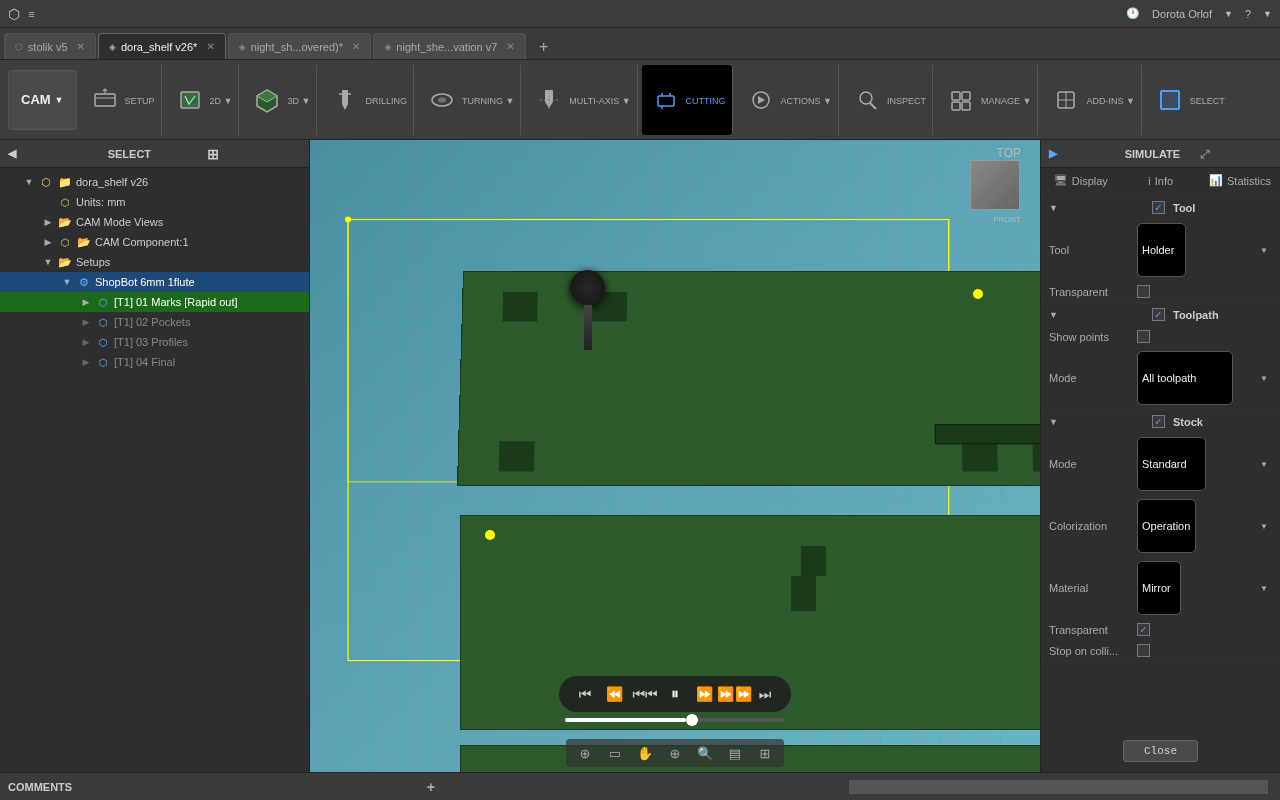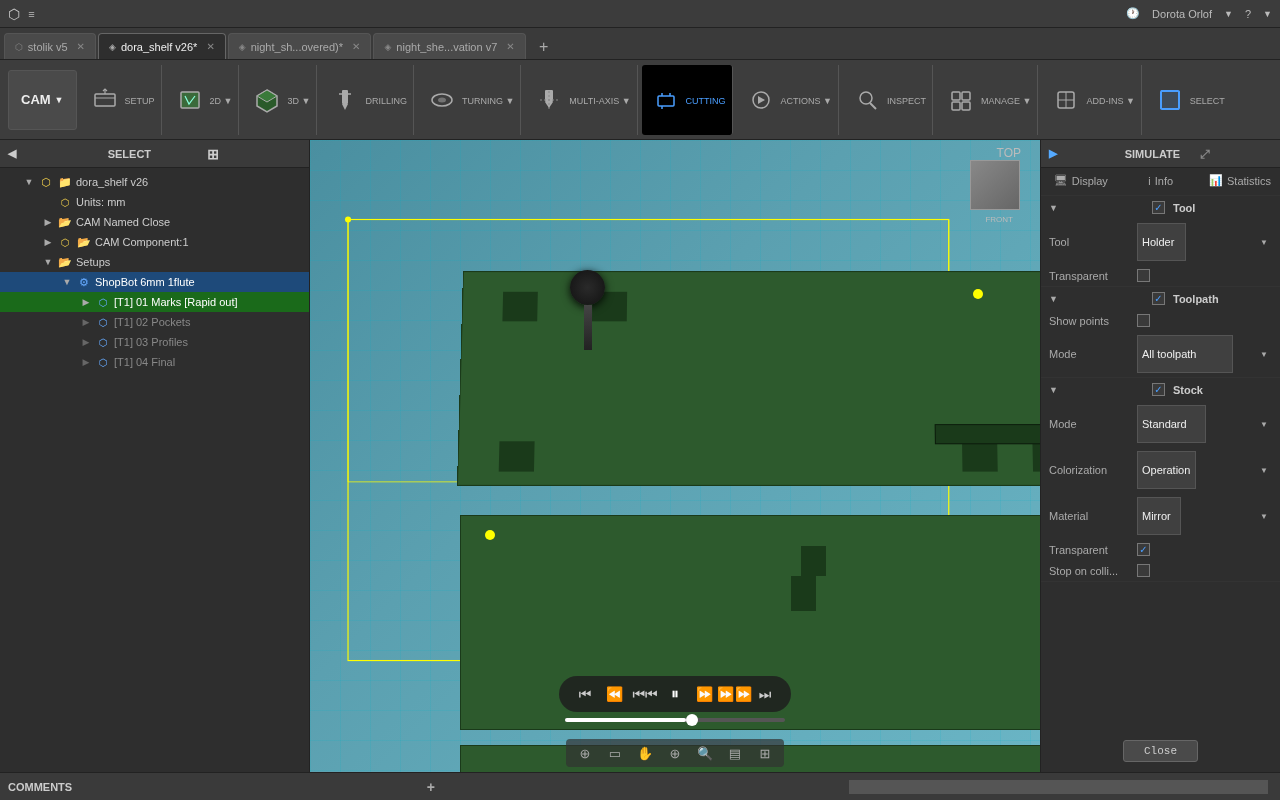--- a/index.html
+++ b/index.html
@@ -61,21 +61,21 @@
     #simulate-panel { width: 240px; background: #2e2e2e; border-left: 1px solid #222; display: flex; flex-direction: column; font-size: 11px; }
     #simulate-header { height: 28px; background: #3a3a3a; display: flex; align-items: center; padding: 0 8px; border-bottom: 1px solid #222; gap: 4px; }
     #simulate-header span { font-size: 11px; font-weight: bold; color: #ccc; flex: 1; }
     .sim-tabs { display: flex; border-bottom: 1px solid #333; }
     .sim-tab { flex: 1; padding: 5px 4px; text-align: center; font-size: 11px; color: #aaa; cursor: pointer; border-bottom: 2px solid transparent; display: flex; align-items: center; justify-content: center; gap: 4px; }
     .sim-section { border-bottom: 1px solid #333; }
     .sim-section-header { padding: 5px 8px; display: flex; align-items: center; gap: 4px; cursor: pointer; background: #2e2e2e; }
     .sim-section-header span { flex: 1; font-weight: bold; color: #ccc; }
     .sim-row { padding: 4px 8px; display: flex; align-items: center; gap: 8px; }
     .sim-row label { color: #aaa; min-width: 80px; }
-    .sim-select { flex: 1; background: #404040; border: 1px solid #555; color: #eee; padding: 12px 4px; font-size: 11px; border-radius: 0; appearance: none; cursor: pointer; }
+    .sim-select { flex: 1; background: #000000; border: 1px solid #555; color: #eee; padding: 20px 4px; font-size: 11px; border-radius: 5px; appearance: none; cursor: pointer; }
     .sim-checkbox { width: 13px; height: 13px; border: 1px solid #777; background: #3a3a3a; display: flex; align-items: center; justify-content: center; cursor: pointer; flex-shrink: 0; }
     .sim-checkbox.checked::after { content: '✓'; font-size: 10px; color: #4a9eff; }
     .sim-close-btn { margin: 10px auto; display: block; padding: 4px 20px; background: #4a4a4a; border: 1px solid #666; color: #ccc; border-radius: 3px; cursor: pointer; font-size: 11px; font-family: Liberation Mono, monospace; }
     .select-wrapper { position: relative; flex: 1; }
     .select-wrapper::after { content: '▼'; position: absolute; right: 4px; top: 50%; transform: translateY(-50%); font-size: 8px; color: #aaa; pointer-events: none; }
 
     
     #comments-bar { height: 28px; background: #3a3a3a; display: flex; align-items: center; padding: 0 8px; border-top: 1px solid #222; }
     #comments-bar span { font-size: 11px; font-weight: bold; color: #ccc; text-transform: uppercase; flex: 1; }
 
@@ -273,21 +273,21 @@
         <span class="tree-arrow" style="width:12px;"></span>
         <span class="tree-icon" style="color:#e8c84a; font-size:10px;">⬡</span>
         <span class="tree-label">Units: mm</span>
       </div>
 
       <div class="tree-item">
         <span class="tree-indent"></span>
         <span class="tree-indent"></span>
         <span class="tree-arrow" style="font-size:9px; color:#aaa;">▶</span>
         <span class="tree-icon" style="color:#e8c84a;">📂</span>
-        <span class="tree-label">CAM Named Close</span>
+        <span class="tree-label">CAM Mode Views</span>
       </div>
 
       <div class="tree-item">
         <span class="tree-indent"></span>
         <span class="tree-indent"></span>
         <span class="tree-arrow" style="font-size:9px; color:#aaa;">▶</span>
         <span class="tree-icon" style="color:#e8c84a; font-size:10px;">⬡</span>
         <span class="tree-icon" style="color:#e8c84a;">📂</span>
         <span class="tree-label">CAM Component:1</span>
       </div>
@@ -392,21 +392,21 @@
     </div>
 
     <div style="position:absolute; top:395px; left:180px; width:10px; height:10px; border-radius:50%; background:#ffff00; transform:translate(-50%,-50%);"></div>
 
     <div style="position:absolute; top:154px; left:668px; width:10px; height:10px; border-radius:50%; background:#ffff00; transform:translate(-50%,-50%);"></div>
 
     <div class="view-cube">
       <div style="position:relative; width:60px; margin: 0 auto;">
         <div style="width:50px; height:50px; background:linear-gradient(135deg,#888,#666); border:1px solid #999; margin:0 auto; display:flex; align-items:center; justify-content:center; font-size:9px; font-weight:bold; color:#ddd;"></div>
         <div style="position:absolute; top:-14px; right:4px; font-size:12px; color:#bbb;">TOP</div>
-        <div style="position:absolute; bottom:-14px; right:12px; font-size:8px; color:#bbb;">FRONT</div>
+        <div style="position:absolute; bottom:-14px; right:4px; font-size:8px; color:#bbb;">FRONT</div>
       </div>
     </div>
 
     <div class="playback-bar">
       <div class="playback-controls">
         <div class="playback-btn">⏮</div>
         <div class="playback-btn">⏪</div>
         <div class="playback-btn">⏮⏮</div>
         <div class="playback-btn" style="color:#fff; font-size:16px;">⏸</div>
         <div class="playback-btn">⏩</div>

